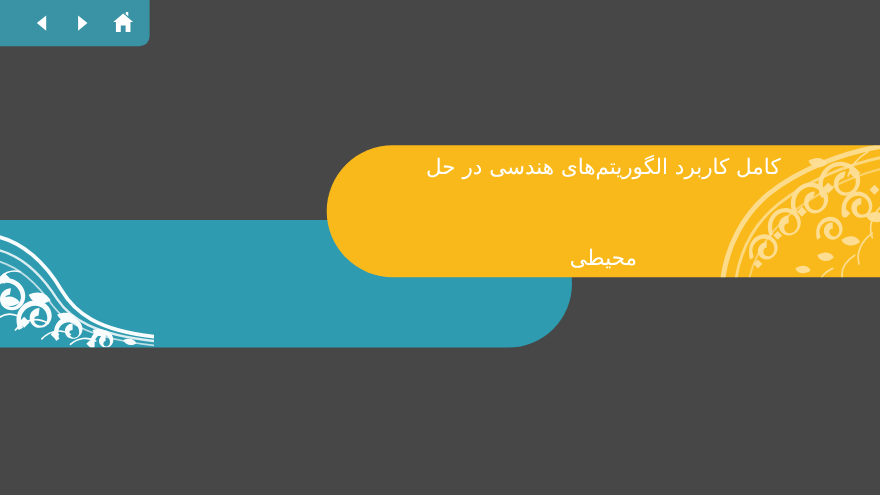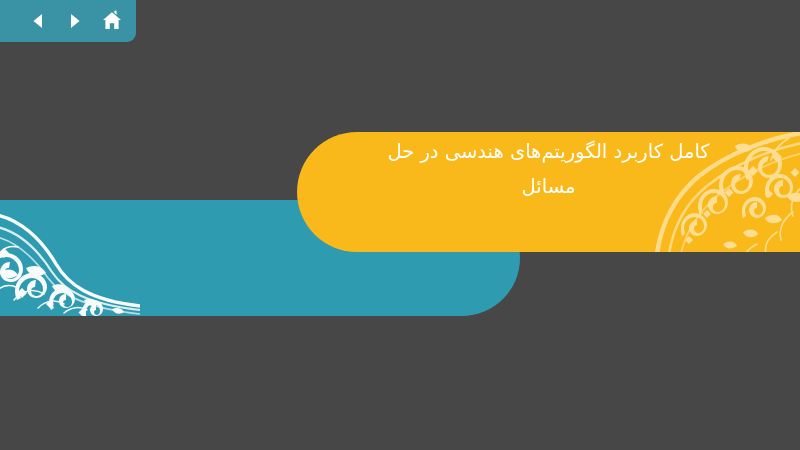--- a/index.html
+++ b/index.html
@@ -97,21 +97,21 @@
   #title-block {
     position: absolute;
     left: 297px;
     top: 134px;
     width: 503px;
     height: 118px;
     z-index: 30;
     display: flex;
     flex-direction: column;
     align-items: center;
-    justify-content: flex-start;
+    justify-content: space-between;
     direction: rtl;
     text-align: center;
     pointer-events: none;
   }
   .title-line {
     color: #FFFFFF;
     font-size: 19.5px;
     line-height: 35px;
     font-weight: normal;
     white-space: nowrap;
@@ -196,21 +196,21 @@
         <path d="M176 80 c-10 7 -15 18 -12 28"></path>
         <path d="M160 100 c-9 6 -13 14 -11 22"></path>
         <path d="M140 112 c-8 4 -11 8 -10 10"></path>
         <path d="M172 6 c-10 6 -16 14 -18 22"></path>
       </g>
     </svg>
   </div>
 
   <div id="title-block">
     <div class="title-line">کامل کاربرد الگوریتم‌های هندسی در حل</div>
-    <div class="title-line">مسائل</div>
+    <div class="title-line">محیطی</div>
   </div>
 
   <div id="navbar">
     <div class="nav-btn">
       <svg width="20" height="20" viewBox="0 0 20 20">
         <path d="M14 3 L5.5 10 L14 17 Z" fill="#FFFFFF"></path>
       </svg>
     </div>
     <div class="nav-btn">
       <svg width="20" height="20" viewBox="0 0 20 20">

